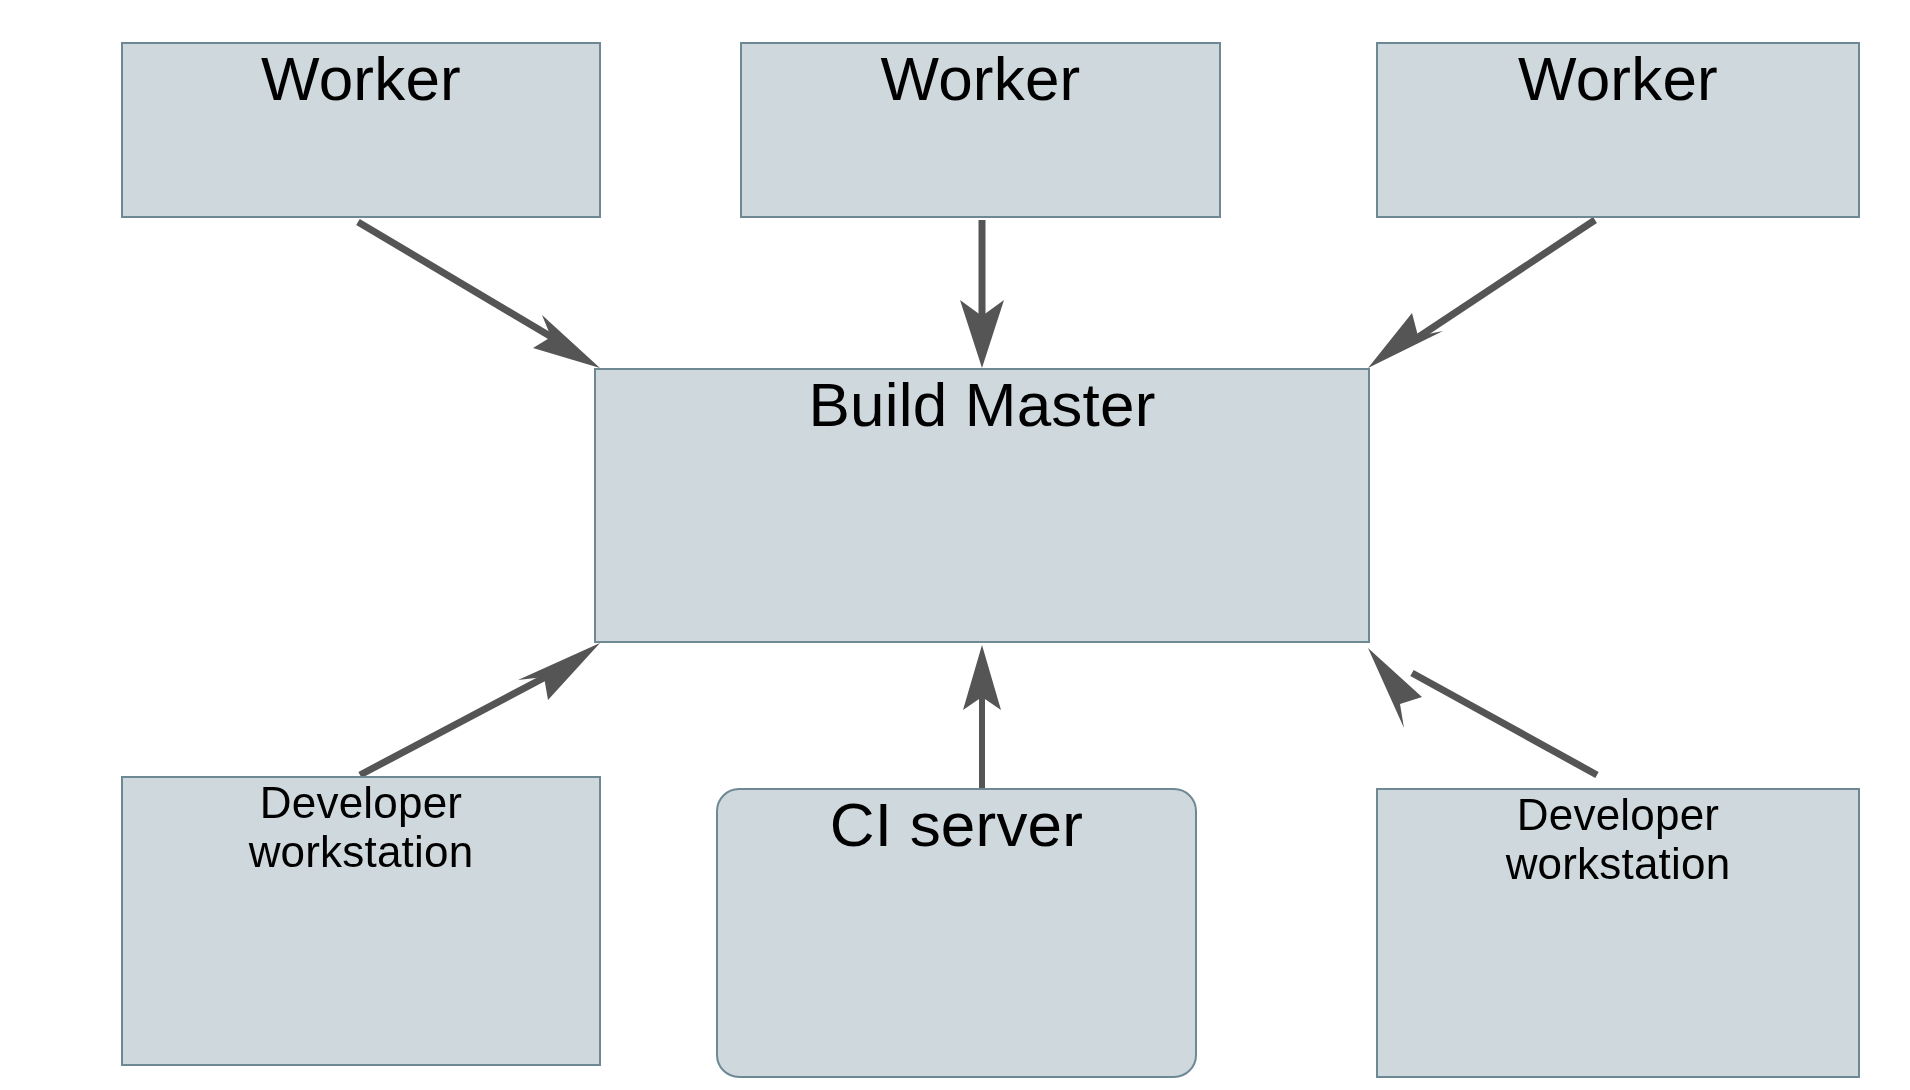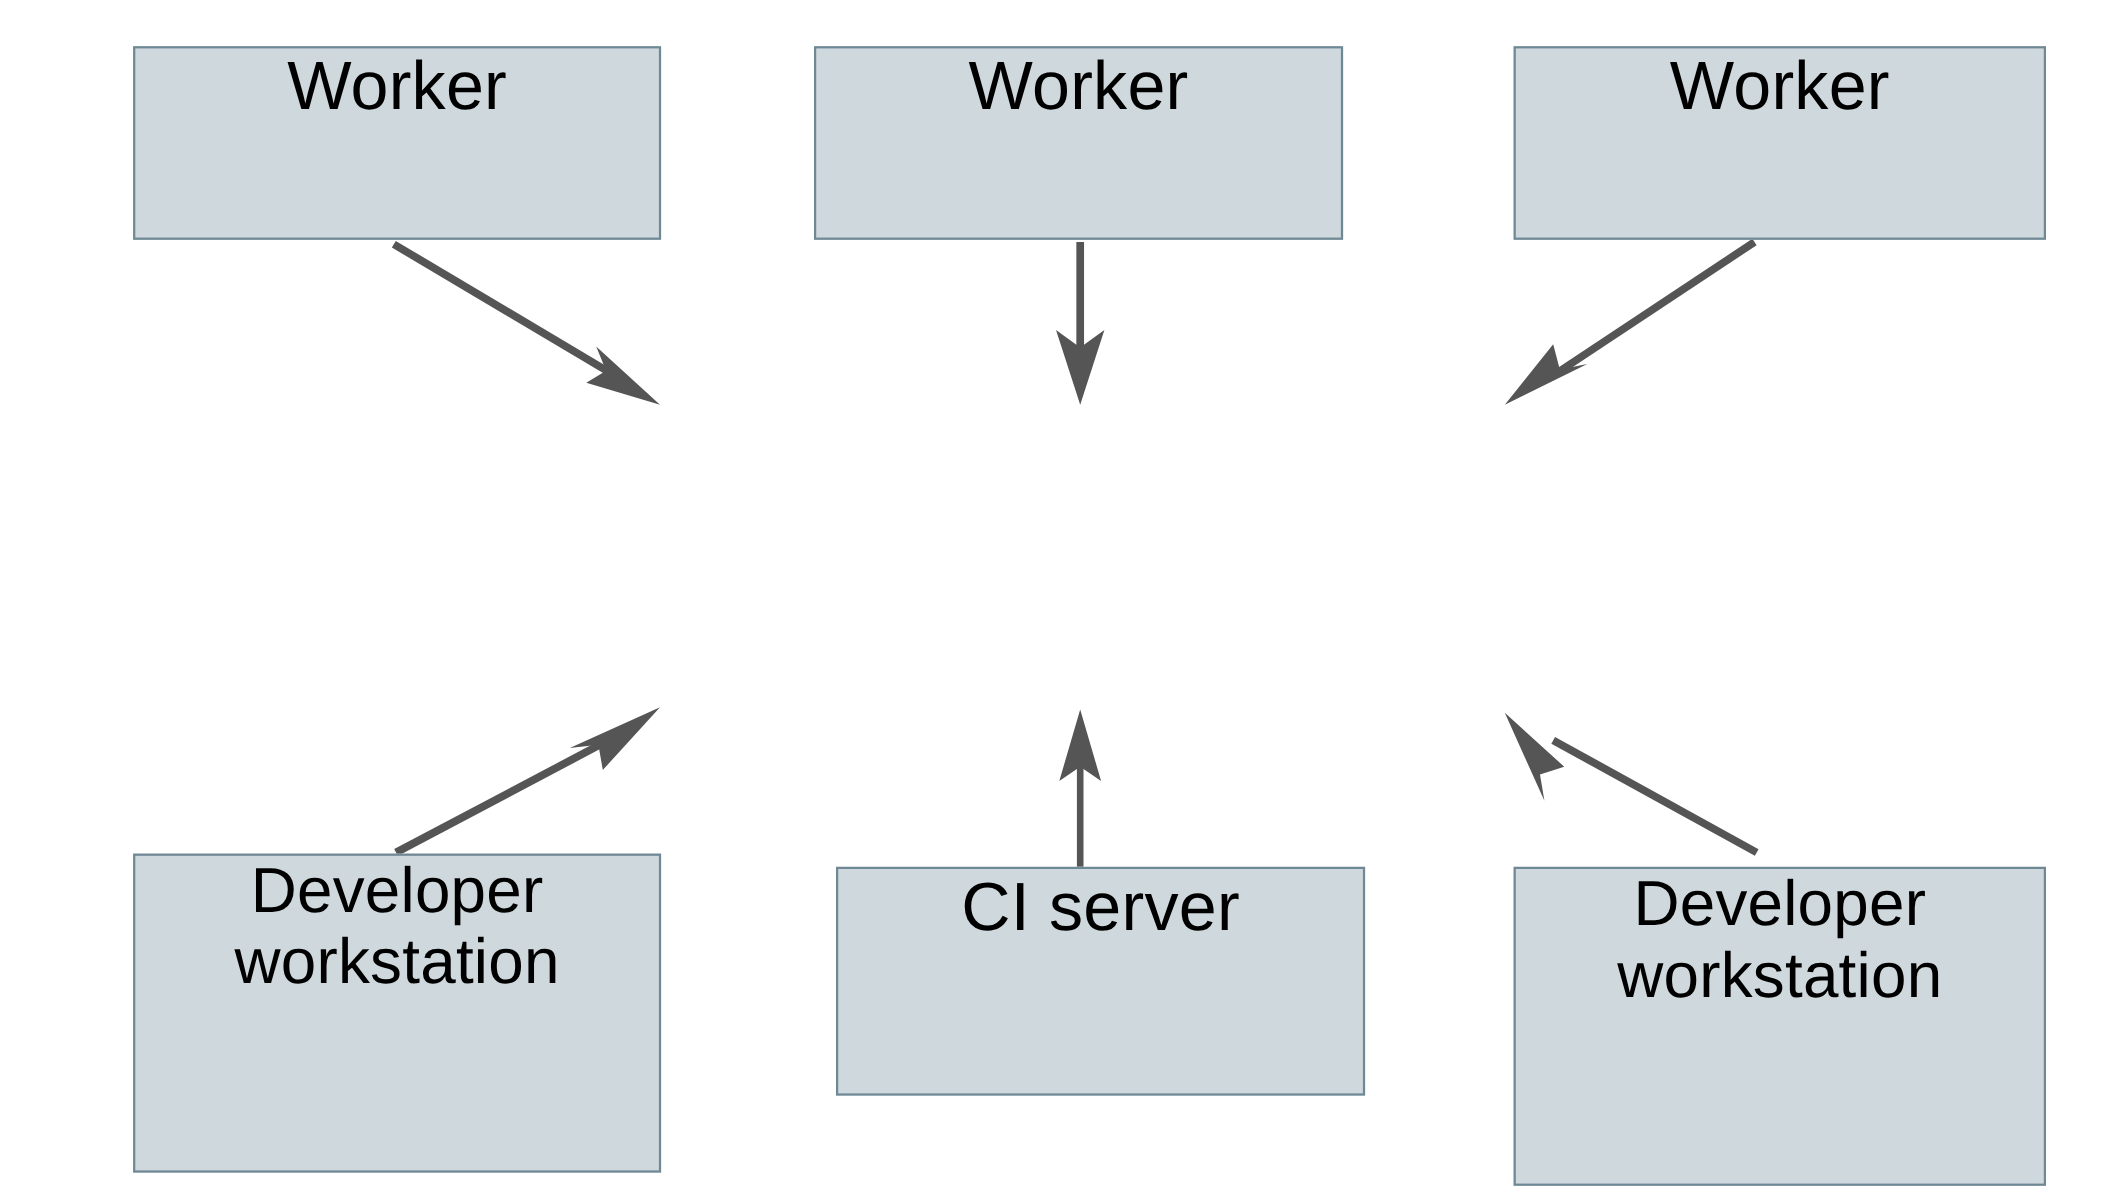--- a/index.html
+++ b/index.html
@@ -37,30 +37,30 @@
   }
   .node-label {
     color: #000000;
     font-weight: 400;
     line-height: 1.12;
     letter-spacing: 0.2px;
     white-space: pre-line;
   }
   .size-worker  { font-size: 62px; }
   .size-master  { font-size: 62px; }
-  .size-station { font-size: 58px; }
+  .size-station { font-size: 44px; }
   .size-ci      { font-size: 62px; }
 
   
   #node-worker-1        { left: 121px;  top: 42px;  width: 480px; height: 176px; }
   #node-worker-2        { left: 740px;  top: 42px;  width: 481px; height: 176px; }
   #node-worker-3        { left: 1376px; top: 42px;  width: 484px; height: 176px; }
   #node-build-master    { left: 594px;  top: 368px; width: 776px; height: 275px; }
   #node-dev-ws-left     { left: 121px;  top: 776px; width: 480px; height: 290px; }
-  #node-ci-server       { left: 760px;  top: 788px; width: 481px; height: 208px; }
+  #node-ci-server       { left: 716px;  top: 788px; width: 481px; height: 290px; border-radius: 23px; }
   #node-dev-ws-right    { left: 1376px; top: 788px; width: 484px; height: 290px; }
 </style>
 </head>
 <body>
 
 <div id="diagram-canvas">
 
   <svg id="arrow-layer" viewBox="0 0 1910 1090" width="1910" height="1090" xmlns="http://www.w3.org/2000/svg">
 
     <g>
@@ -99,20 +99,23 @@
   </div>
 
   <div class="node-box" id="node-worker-2">
     <span class="node-label size-worker">Worker</span>
   </div>
 
   <div class="node-box" id="node-worker-3">
     <span class="node-label size-worker">Worker</span>
   </div>
 
+  <div class="node-box" id="node-build-master">
+    <span class="node-label size-master">Build Master</span>
+  </div>
 
   <div class="node-box" id="node-dev-ws-left">
     <span class="node-label size-station">Developer
 workstation</span>
   </div>
 
   <div class="node-box" id="node-ci-server">
     <span class="node-label size-ci">CI server</span>
   </div>
 

